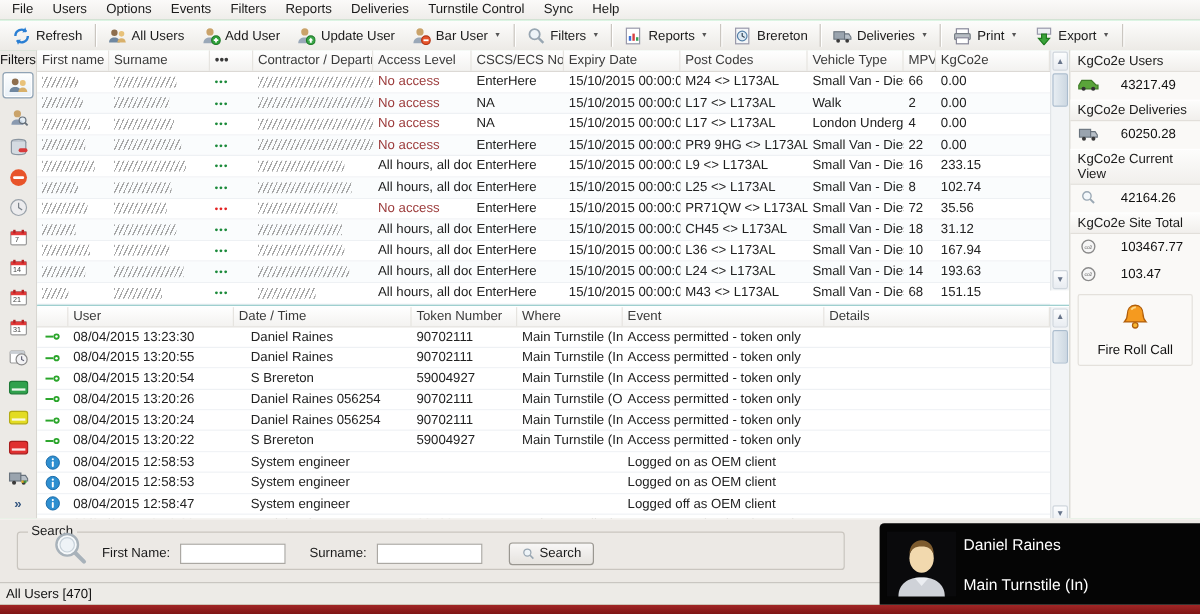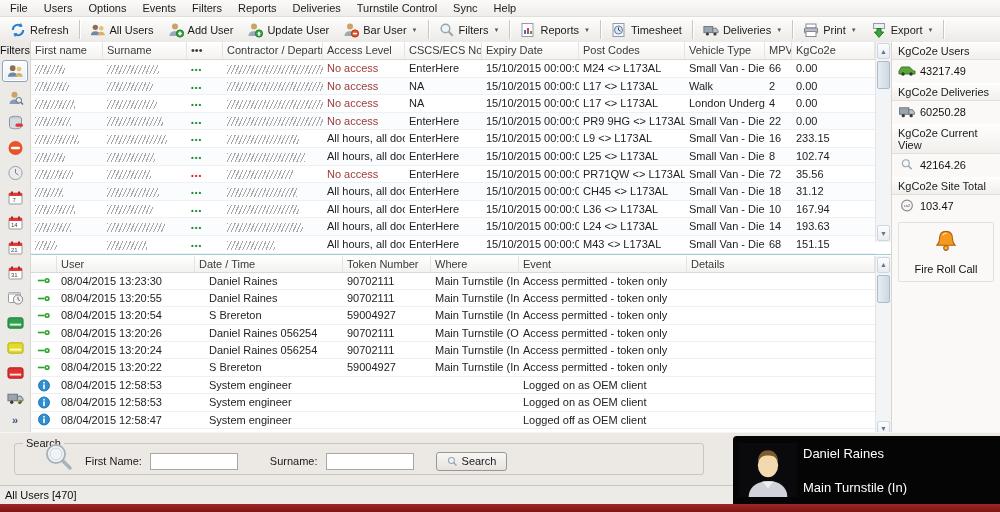--- a/index.html
+++ b/index.html
@@ -29,21 +29,21 @@
   
   .content{width:860px;background:#fff;display:flex;flex-direction:column;}
   .users-area,.events-area{display:flex;}
   .table{width:845px;}
   .thead{display:flex;height:17px;line-height:17px;background:linear-gradient(#ffffff,#f3f2f0);
          border-bottom:1px solid #dcd9d5;color:#3a3a3a;}
   .thead .cell{border-right:1px solid #e6e4e0;}
   .trow{display:flex;height:16.6px;line-height:16.5px;border-bottom:1px solid #eef1f4;background:#fff;}
   .trow.alt{background:#fafcfd;}
   .cell{box-sizing:border-box;padding:0 4px;white-space:nowrap;overflow:hidden;}
-  .c-first{width:72px}.c-sur{width:84px}.c-dots{width:36px;text-align:left}.c-con{width:100px}
+  .c-first{width:60px}.c-sur{width:84px}.c-dots{width:36px;text-align:left}.c-con{width:100px}
   .c-acc{width:82px}.c-cscs{width:77px}.c-exp{width:97px}.c-post{width:106px}.c-veh{width:80px}
   .c-mpv{width:27px}.c-kg{flex:1}
   .dots{font-size:8px;letter-spacing:1px;font-weight:bold;}
   .noacc{color:#9c3b3b;}
   .scr{display:inline-block;height:9px;vertical-align:middle;opacity:.75;
        background:repeating-linear-gradient(115deg,#8a8a8a 0px,#8a8a8a 1px,transparent 1px,transparent 3.5px);}
   .trunc{color:#556;}
   
   .splitter{height:8px;background:#b2dede;border-top:1px solid #9fcfcf;border-bottom:1px solid #ffffff;}
   
@@ -58,21 +58,21 @@
         background:linear-gradient(#fcfdfe,#e8ecf1);border:1px solid #cfd6dd;border-radius:2px;margin:1px;}
   .varr.up::before{content:"▲";}
   .varr.dn::before{content:"▼";}
   .vtrack{flex:1;position:relative;margin:0 1px;}
   .vthumb{position:absolute;top:1px;left:0;right:0;height:26px;background:linear-gradient(90deg,#e7edf2,#cdd8e2);
           border:1px solid #aabccd;border-radius:2px;}
   
   .rightbar{flex:1;background:#faf9f7;border-left:1px solid #d9d6d1;display:flex;flex-direction:column;}
   .stat-head{padding:2px 6px;background:linear-gradient(#fdfdfc,#f1efec);border-bottom:1px solid #e2dfda;
              border-top:1px solid #fff;color:#1a1a1a;}
-  .stat-val{display:flex;align-items:center;gap:4px;padding:4px 6px 6px;color:#111;}
+  .stat-val{display:flex;align-items:center;gap:18px;padding:4px 6px 6px;color:#111;}
   .stat-val svg{width:18px;height:13px;flex:0 0 auto;}
   .panel-btn{margin:4px 6px 0;padding:6px 2px;text-align:center;border:1px solid #e4e1dc;border-radius:2px;color:#111;}
   .panel-btn svg{width:26px;height:26px;display:block;margin:0 auto 8px;}
   .pb-simple{margin-top:62px;}
   
   .searchbar{position:absolute;top:432px;left:0;width:1000px;height:53px;background:#ece9e5;border-top:1px solid #f7f5f2;}
   .search-fieldset{position:absolute;left:12px;top:4px;width:688px;height:36px;border:1px solid #c9c5bf;border-radius:3px;padding:0;}
   .search-legend{margin-left:8px;padding:0 3px;color:#1a1a1a;font-size:11px;}
   .search-row{display:flex;align-items:center;gap:8px;padding:1px 0 0 28px;}
   .search-row svg.big-mag{width:34px;height:30px;margin-top:-8px;}
@@ -179,21 +179,21 @@
       <span>Reports</span>
         <span class="dd">▼</span>
     </div>
     <div class="tsep"></div>
     <div class="tbtn">
       <svg viewBox="0 0 16 16">
           <rect x="2" y="1.5" width="11" height="13" fill="#f4f6f8" stroke="#99a"></rect>
           <circle cx="7.5" cy="8" r="4" fill="#dce8f2" stroke="#5580a8"></circle>
           <path d="M7.5 5.5V8l2 1.2" stroke="#345" fill="none"></path>
         </svg>
-      <span>Timesheet</span>
+      <span>Brereton</span>
     </div>
     <div class="tsep"></div>
     <div class="tbtn">
       <svg viewBox="0 0 18 14">
           <rect x="1" y="3" width="10" height="7" fill="#9aa4ae" stroke="#69737d"></rect>
           <path d="M11 5h4l2 3v2h-6z" fill="#b8c0c8" stroke="#69737d"></path>
           <circle cx="5" cy="11.5" r="1.8" fill="#3a3a3a"></circle>
           <circle cx="13.5" cy="11.5" r="1.8" fill="#3a3a3a"></circle>
         </svg>
       <span>Deliveries</span>
@@ -740,20 +740,27 @@
             <path d="M9.8 9.8l4 4" stroke="#9aa8b4" stroke-width="2"></path>
           </svg>
         <span>42164.26</span>
       </div>
       <div class="stat-head">KgCo2e Site Total</div>
       <div class="stat-val">
         <svg viewBox="0 0 16 16">
             <circle cx="8" cy="8" r="6.6" fill="#f6f6f6" stroke="#8a8a8a" stroke-width="1.4"></circle>
             <text x="8" y="10.3" text-anchor="middle" font-size="5" fill="#555">co2</text>
           </svg>
+        <span>103467.77</span>
+      </div>
+      <div class="stat-val">
+        <svg viewBox="0 0 16 16">
+            <circle cx="8" cy="8" r="6.6" fill="#f6f6f6" stroke="#8a8a8a" stroke-width="1.4"></circle>
+            <text x="8" y="10.3" text-anchor="middle" font-size="5" fill="#555">co2</text>
+          </svg>
         <span>103.47</span>
       </div>
 
       <div class="panel-btn">
         <svg viewBox="0 0 24 24">
             <path d="M12 2.2c4 0 6 3 6 6.8 0 3 .9 4.5 2.4 6H3.6C5.1 13.5 6 12 6 9c0-3.8 2-6.8 6-6.8z" fill="#f59a1f" stroke="#b05e0a"></path>
             <path d="M9 5.5c1-1.2 2.2-1.7 3.5-1.6" stroke="#fbd98a" stroke-width="1.4" fill="none"></path>
             <circle cx="12" cy="17.6" r="2.1" fill="#f7b733" stroke="#b05e0a"></circle>
           </svg>
         <span>Fire Roll Call</span>
@@ -765,21 +772,21 @@
     <fieldset class="search-fieldset">
       <legend class="search-legend">Search</legend>
       <div class="search-row">
         <svg class="big-mag" viewBox="0 0 34 30">
             <circle cx="13" cy="12" r="9" fill="#f6f9fb" stroke="#a8b2ba" stroke-width="2"></circle>
             <circle cx="13" cy="12" r="6" fill="#eef3f7" stroke="#c8d2da"></circle>
             <path d="M20 19l7 7" stroke="#a8b2ba" stroke-width="3.4" stroke-linecap="round"></path>
           </svg>
         <span class="search-label">First Name:</span>
         <input class="search-input" type="text" value="" style="">
-        <span class="search-label" style="margin-left:24px">Surname:</span>
+        <span class="search-label" style="margin-left:12px">Surname:</span>
         <input class="search-input" type="text" value="" style="">
         <button class="search-btn">
           <svg viewBox="0 0 16 16">
               <circle cx="6.5" cy="6.5" r="4.3" fill="#eef4f8" stroke="#98a6b2" stroke-width="1.5"></circle>
               <path d="M9.8 9.8l4 4" stroke="#98a6b2" stroke-width="2"></path>
             </svg>
           <span>Search</span>
         </button>
       </div>
     </fieldset>

